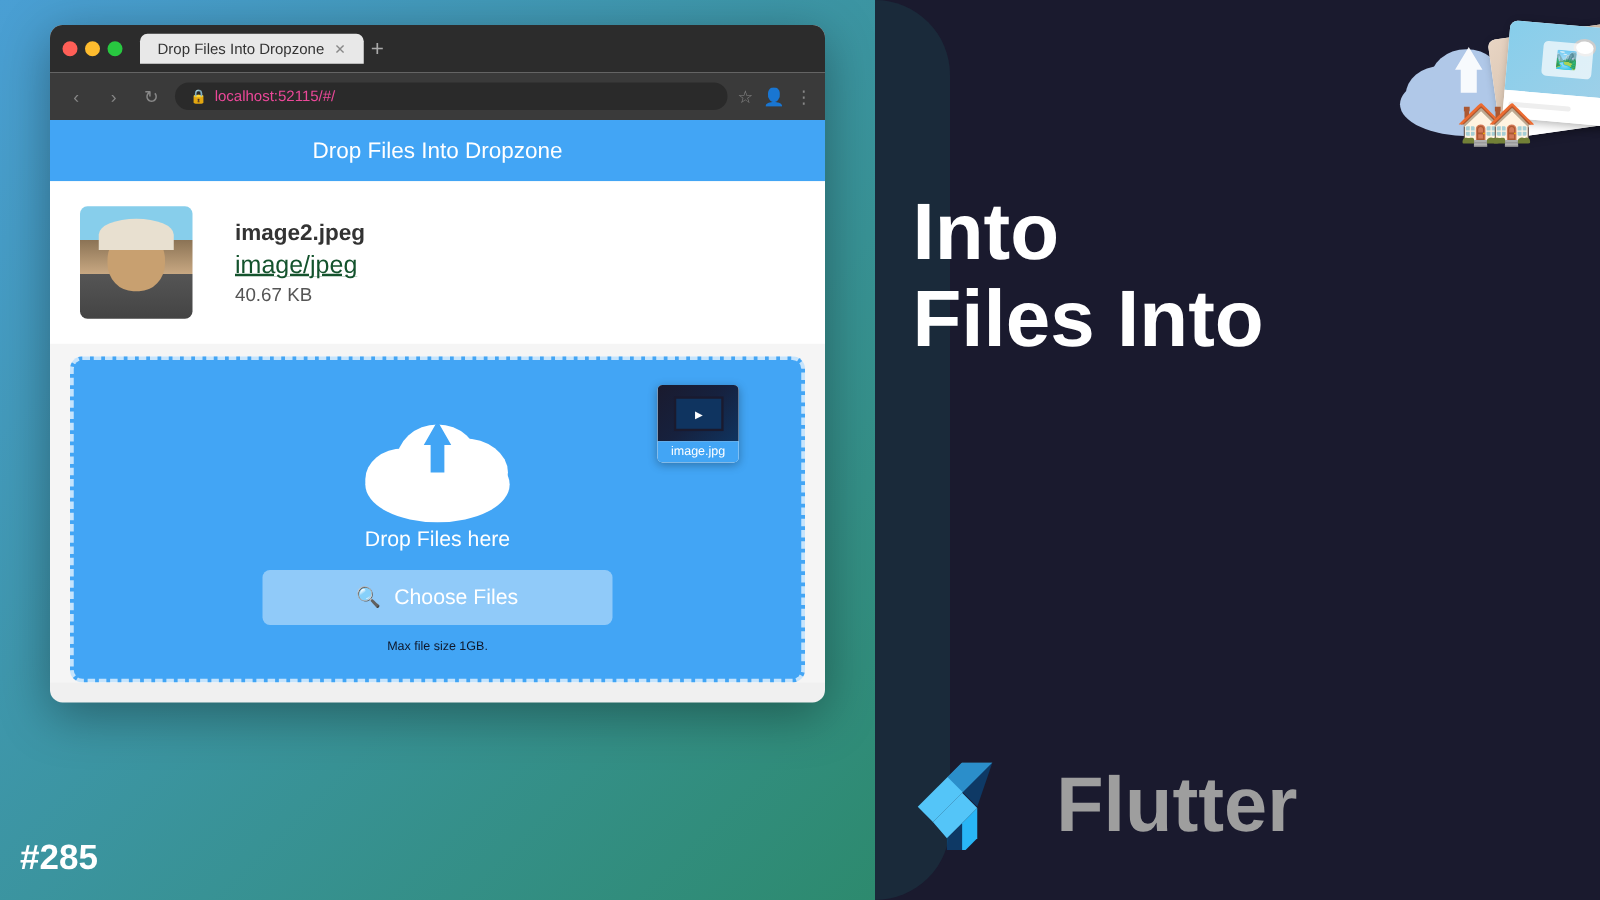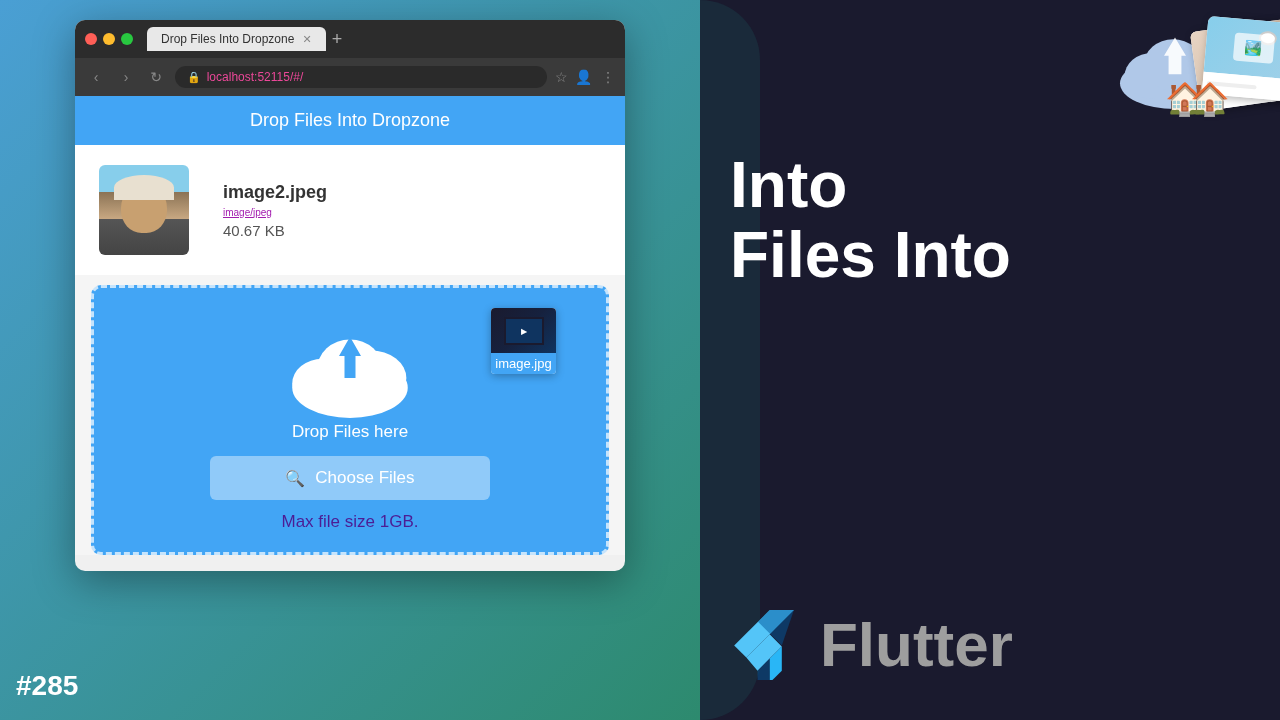--- a/index.html
+++ b/index.html
@@ -29,21 +29,21 @@
       position: absolute;
       bottom: 18px;
       left: 16px;
       color: white;
       font-size: 28px;
       font-weight: 800;
     }
 
     
     .browser-window {
-      width: 550px;
+      width: 620px;
       border-radius: 10px;
       overflow: hidden;
       box-shadow: 0 10px 40px rgba(0,0,0,0.35);
       background: #f0f0f0;
     }
 
     
     .title-bar {
       background: #2c2c2c;
       height: 38px;
@@ -203,22 +203,22 @@
       gap: 4px;
     }
 
     .file-name {
       font-size: 18px;
       font-weight: 600;
       color: #333;
     }
 
     .file-type {
-      font-size: 10px;
-      color: #a21caf;
+      font-size: 20px;
+      color: #14532d;
       text-decoration: underline;
     }
 
     .file-size {
       font-size: 15px;
       color: #555;
     }
 
     
     .dropzone {
@@ -253,21 +253,21 @@
       display: flex;
       align-items: center;
       justify-content: center;
       color: white;
       font-size: 8px;
     }
 
     .floating-file-label {
       background: #42a5f5;
       color: white;
-      font-size: 13px;
+      font-size: 10px;
       text-align: center;
       padding: 3px 2px;
     }
 
     .drop-text {
       color: white;
       font-size: 17px;
       margin-bottom: 14px;
     }
 
@@ -281,22 +281,22 @@
       cursor: pointer;
       display: flex;
       align-items: center;
       gap: 10px;
       margin-bottom: 12px;
       width: 280px;
       justify-content: center;
     }
 
     .max-size-text {
-      color: #4c1d95;
-      font-size: 17px;
+      color: #0f172a;
+      font-size: 10px;
     }
 
     
     .right-panel {
       width: 580px;
       height: 720px;
       background: #1a1a2e;
       display: flex;
       flex-direction: column;
       align-items: flex-start;
@@ -352,20 +352,21 @@
 
     .flutter-logo {
       width: 70px;
       height: 70px;
     }
 
     .flutter-text {
       color: #9e9e9e;
       font-size: 62px;
       font-weight: 700;
+      margin-left: 25px;
     }
   </style>
 </head>
 <body>
 
 <div class="left-panel">
 
   <div class="browser-window">
 
     <div class="title-bar">

